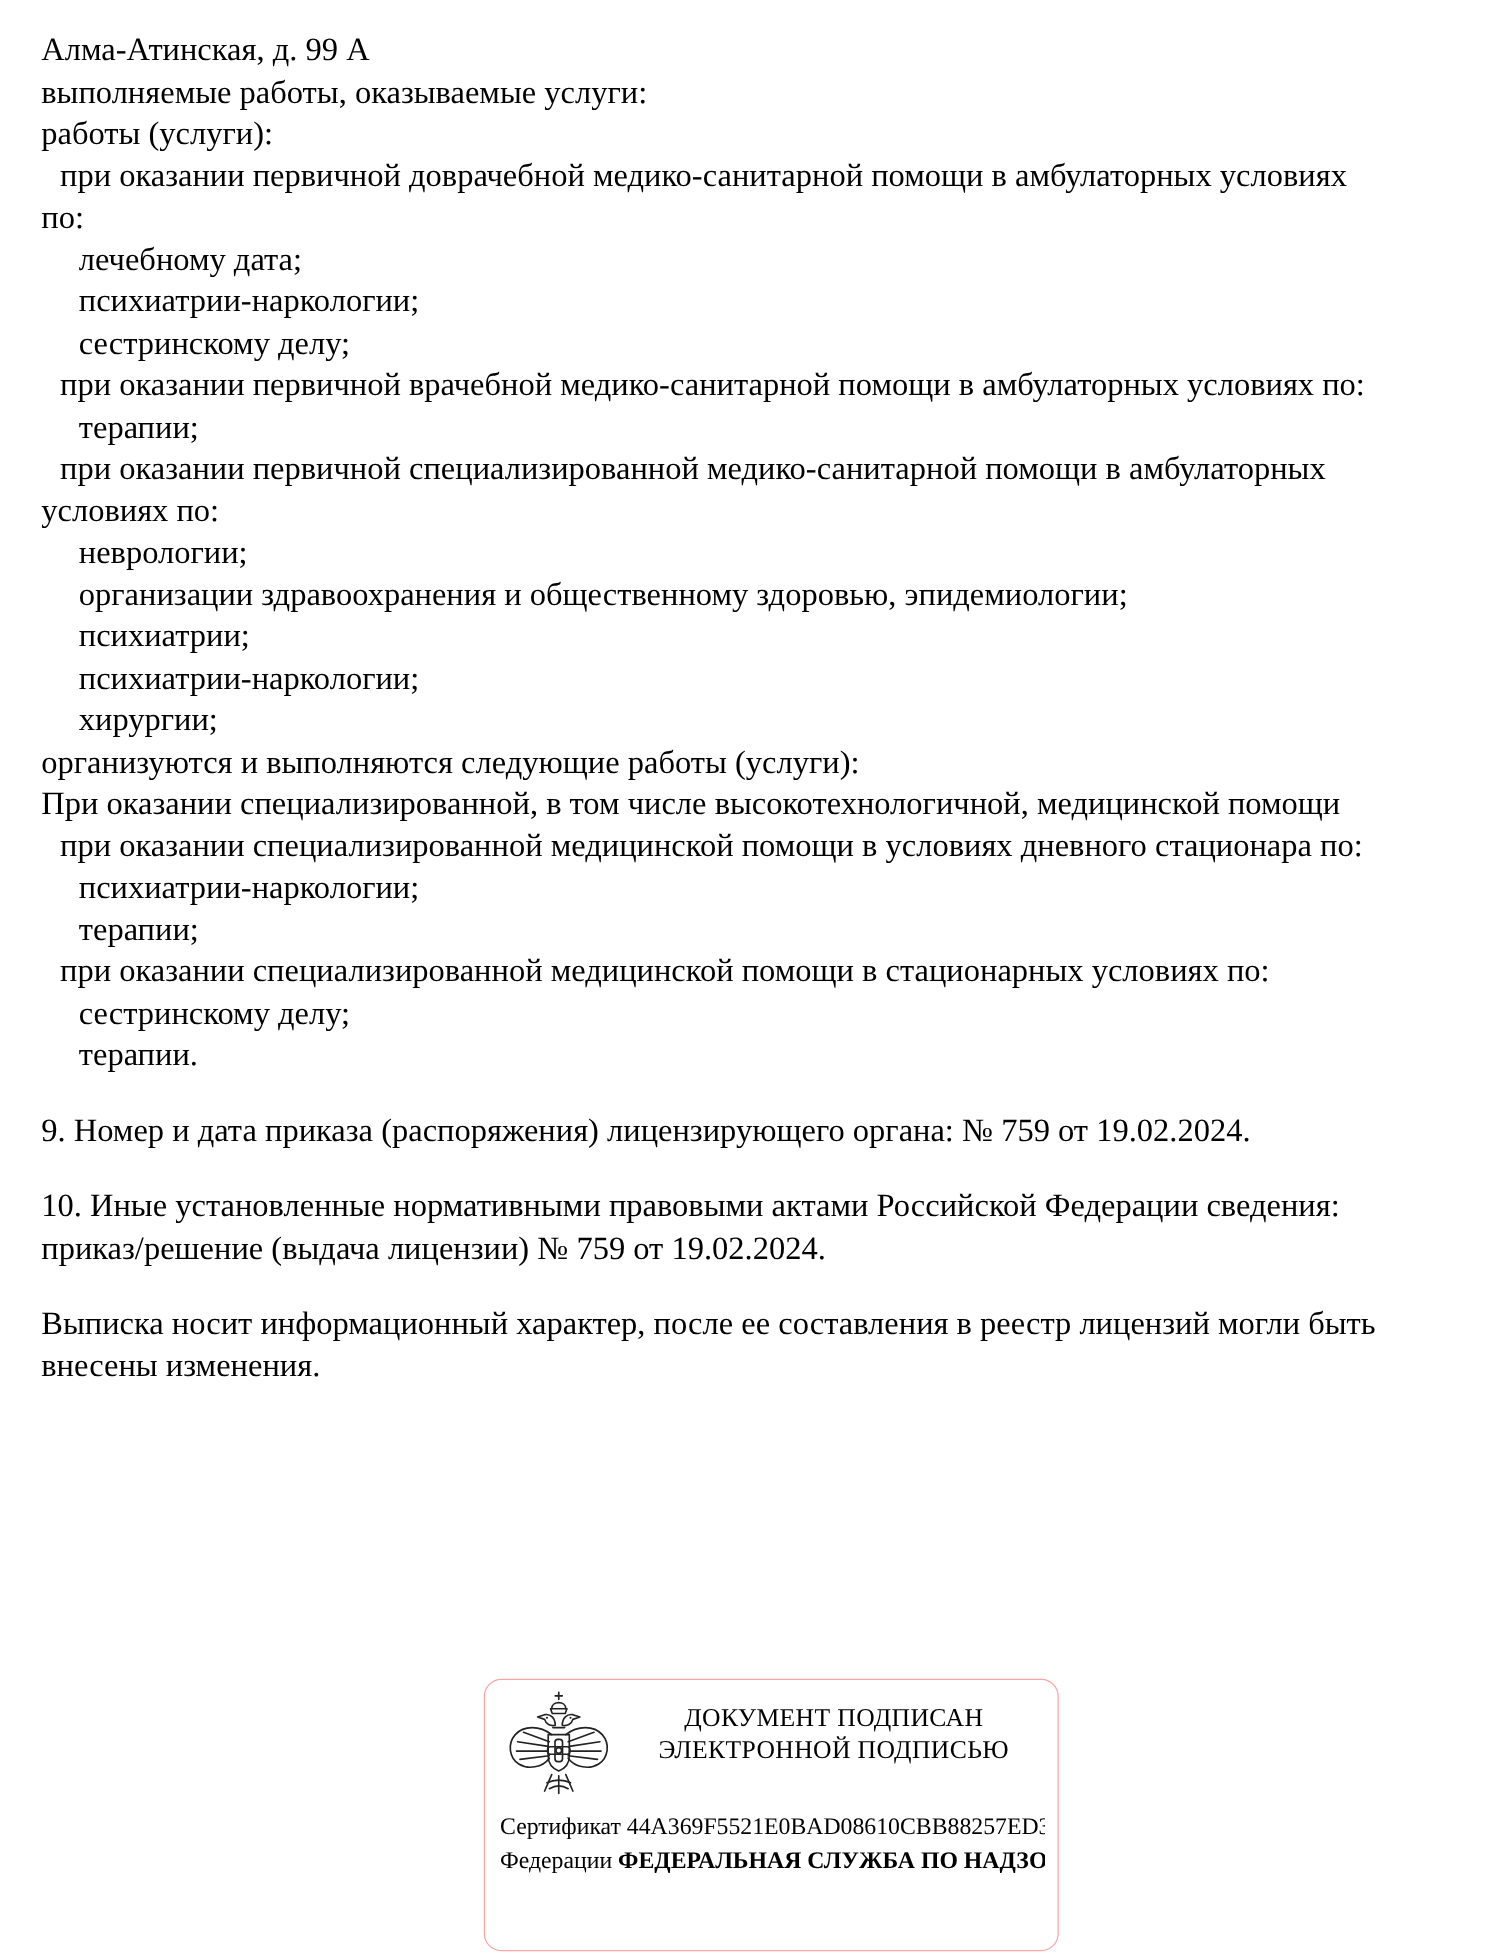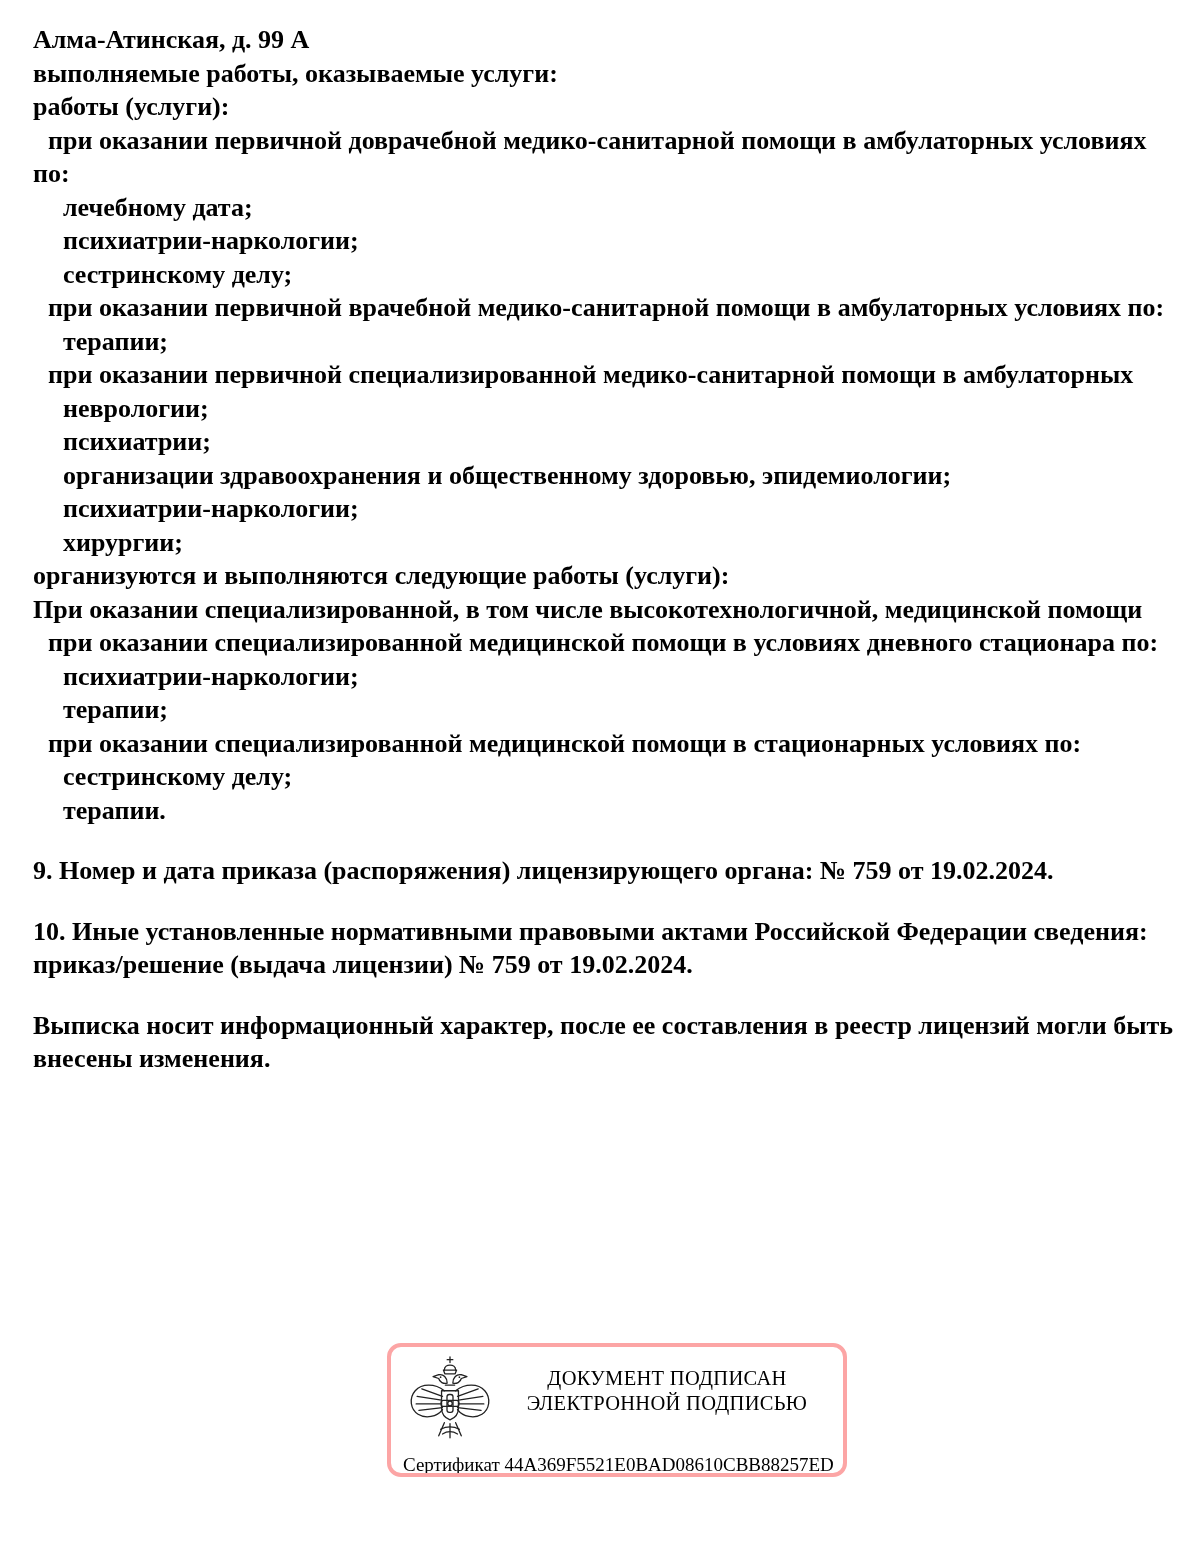--- a/index.html
+++ b/index.html
@@ -6,33 +6,32 @@
   body {
     width: 1200px; height: 1568px;
     background: #ffffff; color: #000000;
     font-family: "Liberation Serif", "DejaVu Serif", serif;
     position: relative; overflow: hidden;
   }
   .doc-body {
     padding: 23px 35px 0 33px;
     font-size: 26px;
     line-height: 33.5px;
-    font-weight: bold;
   }
   .line { margin: 0; white-space: nowrap; }
   .ind-1 { padding-left: 15px; }
   .ind-2 { padding-left: 30px; }
   .gap { margin-top: 27px; }
 
   .stamp {
     position: absolute;
     left: 387px; top: 1343px;
-    width: 460px; height: 134px;
+    width: 460px; height: 218px;
     box-sizing: border-box;
-    border: 4px solid #fca5a5;
+    border: 1px solid #fca5a5;
     border-radius: 14px;
     background: #fff;
     overflow: hidden;
   }
   .stamp-top { display: flex; align-items: flex-start; height: 100px; }
   .emblem { width: 94px; height: 94px; margin: 8px 0 0 12px; flex: 0 0 auto; }
   .emblem svg { width: 100%; height: 100%; display: block; }
   .stamp-title {
     flex: 1;
     text-align: center;
@@ -58,23 +57,24 @@
     <p class="line ind-0">выполняемые работы, оказываемые услуги:</p>
     <p class="line ind-0">работы (услуги):</p>
     <p class="line ind-1">при оказании первичной доврачебной медико-санитарной помощи в амбулаторных условиях</p>
     <p class="line ind-0">по:</p>
     <p class="line ind-2">лечебному дата;</p>
     <p class="line ind-2">психиатрии-наркологии;</p>
     <p class="line ind-2">сестринскому делу;</p>
     <p class="line ind-1">при оказании первичной врачебной медико-санитарной помощи в амбулаторных условиях по:</p>
     <p class="line ind-2">терапии;</p>
     <p class="line ind-1">при оказании первичной специализированной медико-санитарной помощи в амбулаторных</p>
+    <p class="line ind-0">условиях по:</p>
     <p class="line ind-2">неврологии;</p>
+    <p class="line ind-2">организации здравоохранения и общественному здоровью, эпидемиологии;</p>
     <p class="line ind-2">психиатрии;</p>
-    <p class="line ind-2">организации здравоохранения и общественному здоровью, эпидемиологии;</p>
     <p class="line ind-2">психиатрии-наркологии;</p>
     <p class="line ind-2">хирургии;</p>
     <p class="line ind-0">организуются и выполняются следующие работы (услуги):</p>
     <p class="line ind-0">При оказании специализированной, в том числе высокотехнологичной, медицинской помощи</p>
     <p class="line ind-1">при оказании специализированной медицинской помощи в условиях дневного стационара по:</p>
     <p class="line ind-2">психиатрии-наркологии;</p>
     <p class="line ind-2">терапии;</p>
     <p class="line ind-1">при оказании специализированной медицинской помощи в стационарных условиях по:</p>
     <p class="line ind-2">сестринскому делу;</p>
     <p class="line ind-2">терапии.</p>

